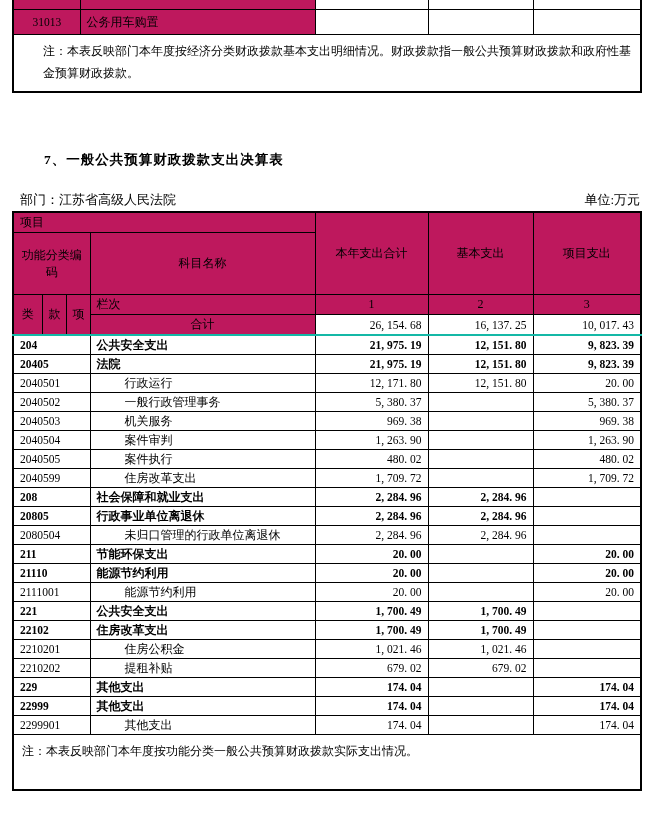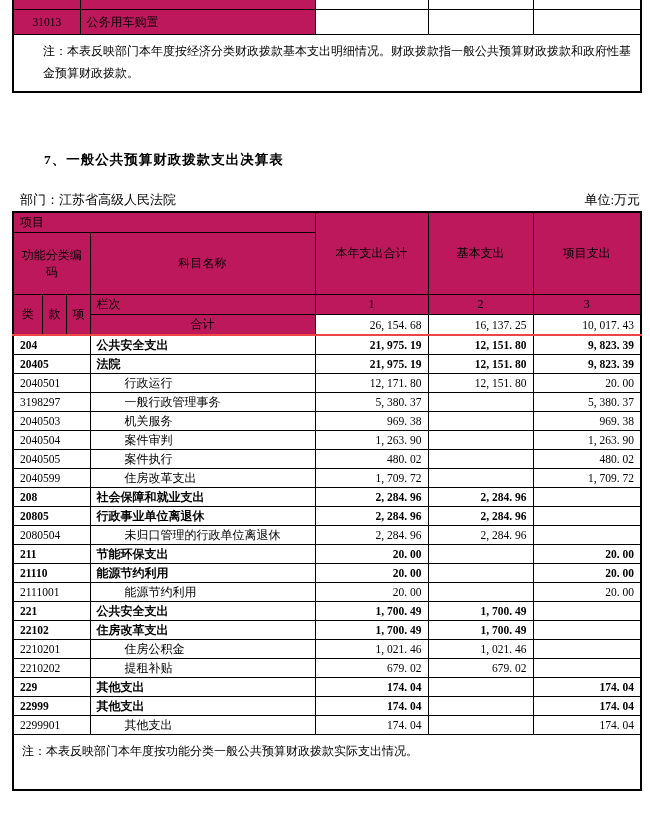--- a/index.html
+++ b/index.html
@@ -42,21 +42,21 @@
   .meta-row{
     position:absolute;left:20px;top:191px;width:620px;
     display:flex;justify-content:space-between;font-size:13px;
   }
 
   
   .main-table{
     position:absolute;left:12px;top:211px;width:628px;
     border:2px solid #000;
   }
-  .main-table thead{border-bottom:2px solid #ef4444;}
+  .main-table thead{border-bottom:2px solid #14b8a6;}
   .main-table tr.hrow-a td{height:19px;}
   .main-table tr.hrow-b td{height:61px;}
   .main-table tr.hrow-c td{height:19px;}
   .main-table tr.hrow-d td{height:19px;}
   .main-table tbody tr td{height:18px;}
   .main-table td.note{height:44px;}
 </style>
 </head>
 <body>
 
@@ -158,21 +158,21 @@
 
       <tr>
         <td class="code" colspan="3">2040501</td>
         <td class="indent">行政运行</td>
         <td class="num">12, 171. 80</td>
         <td class="num">12, 151. 80</td>
         <td class="num">20. 00</td>
       </tr>
 
       <tr>
-        <td class="code" colspan="3">3198297</td>
+        <td class="code" colspan="3">2040502</td>
         <td class="indent">一般行政管理事务</td>
         <td class="num">5, 380. 37</td>
         <td class="num"></td>
         <td class="num">5, 380. 37</td>
       </tr>
 
       <tr>
         <td class="code" colspan="3">2040503</td>
         <td class="indent">机关服务</td>
         <td class="num">969. 38</td>

